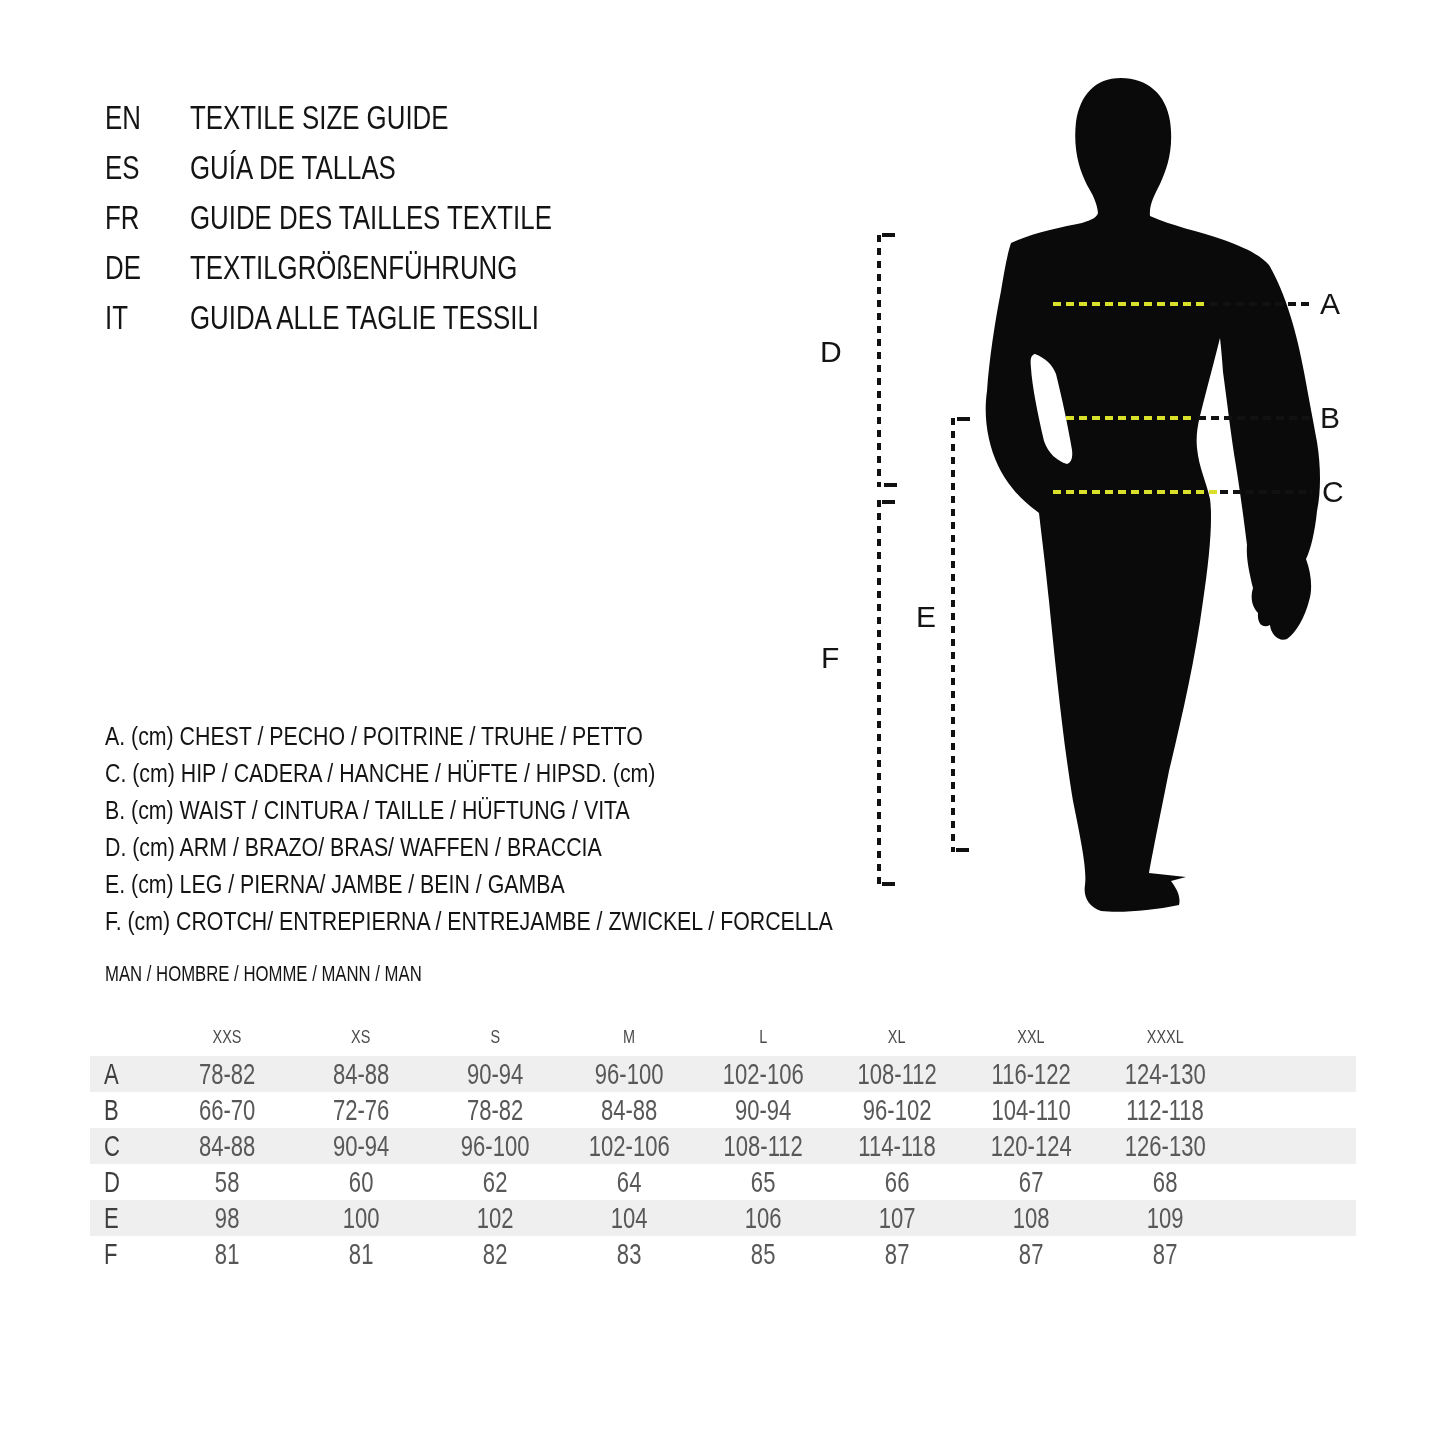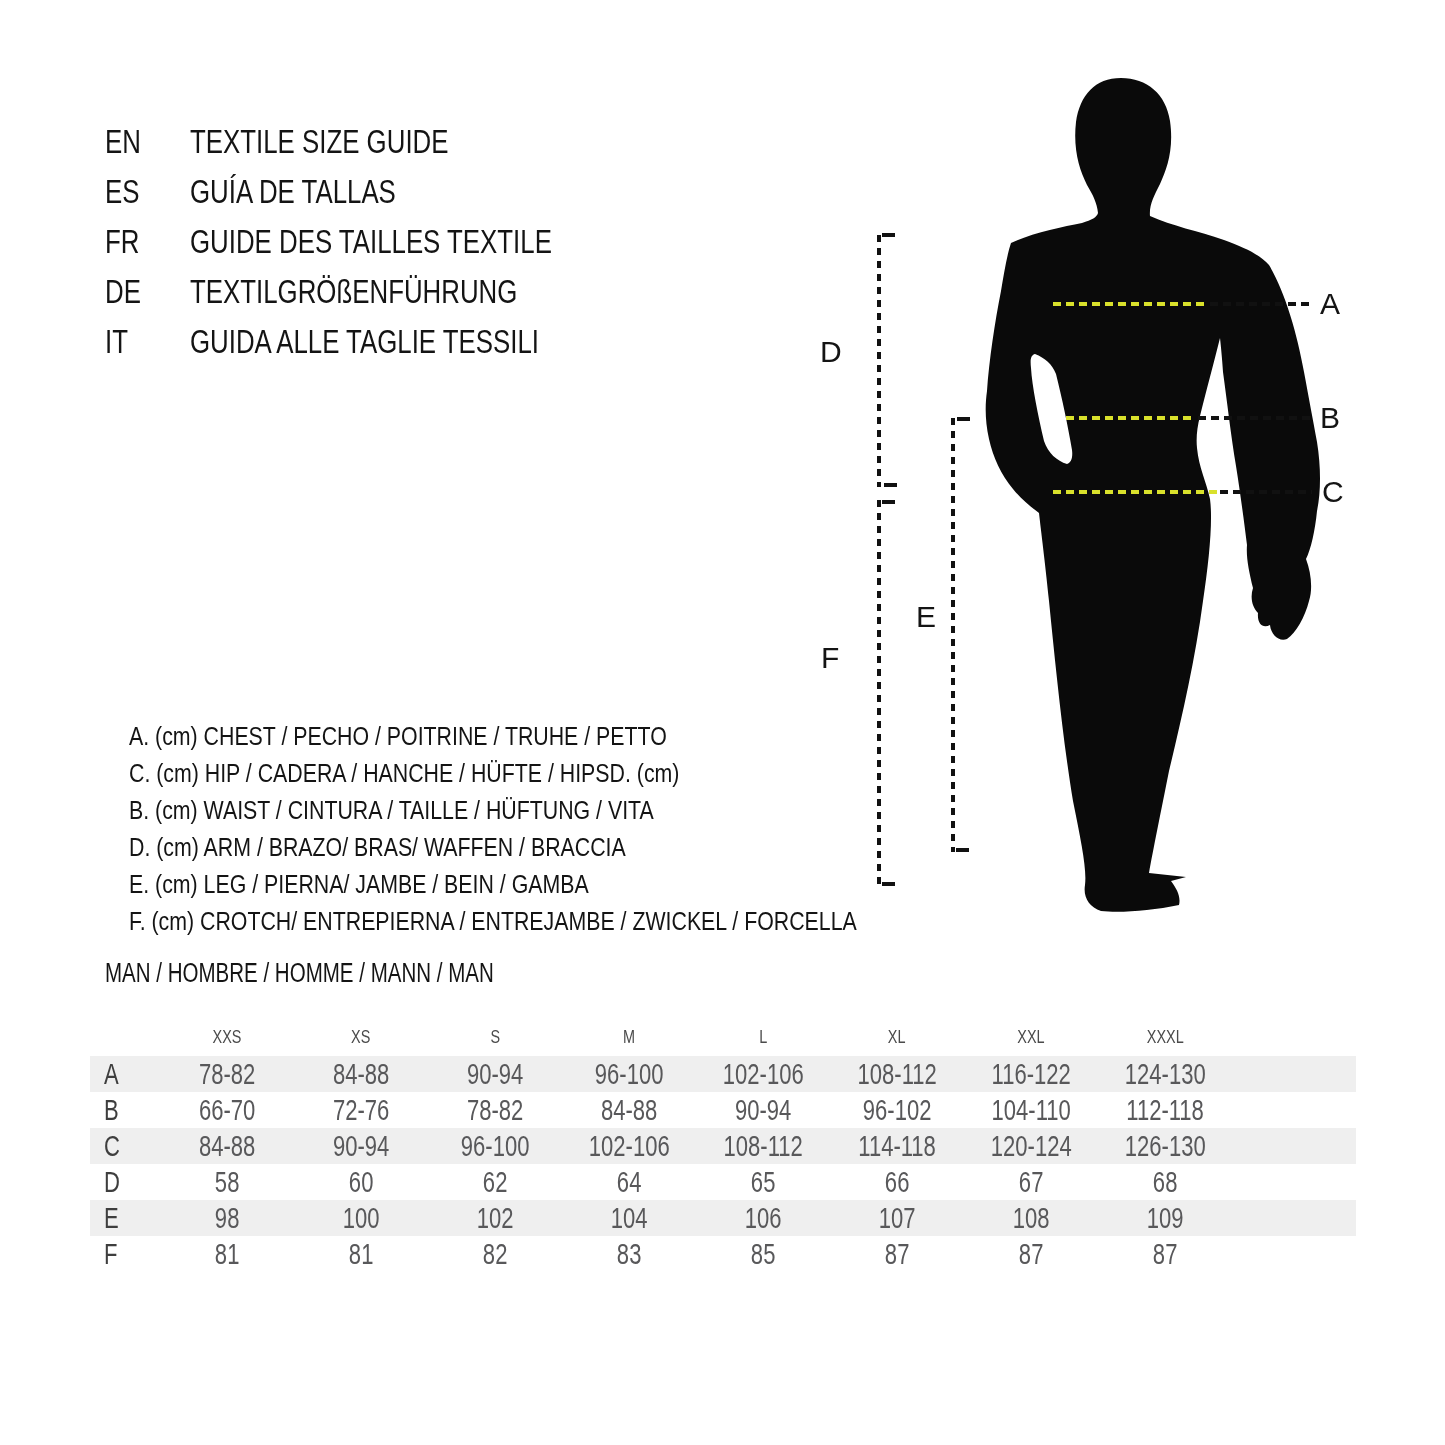--- a/index.html
+++ b/index.html
@@ -16,32 +16,32 @@
   html,body{margin:0;padding:0;background:#ffffff;}
   body{
     width:1445px;height:1445px;position:relative;overflow:hidden;
     font-family:"Liberation Sans", sans-serif;color:var(--ink);
   }
   .cx{display:inline-block;transform:scaleX(0.76);transform-origin:0 50%;white-space:nowrap;}
   .cxc{display:inline-block;transform:scaleX(0.76);transform-origin:50% 50%;white-space:nowrap;}
   .cxl8{display:inline-block;transform:scaleX(0.82);transform-origin:0 50%;white-space:nowrap;}
 
   
-  .lang-block{position:absolute;left:105px;top:92px;margin-top:24px;}
+  .lang-block{position:absolute;left:105px;top:92px;}
   .lang-row{height:50px;line-height:50px;font-size:34px;}
   .lang-code{position:absolute;left:0;}
   .lang-title{position:absolute;left:85px;}
   .lang-row{position:relative;width:700px;}
 
   
   .legend-block{position:absolute;left:105px;top:718px;}
-  .legend-row{height:37px;line-height:37px;font-size:26px;margin-left:24px;}
-
-  
-  .gender-line{position:absolute;left:105px;top:958px;font-size:27px;line-height:31px;}
+  .legend-row{height:37px;line-height:37px;font-size:26px;}
+
+  
+  .gender-line{position:absolute;left:105px;top:958px;font-size:22px;line-height:31px;}
 
   
   .figure{position:absolute;left:0;top:0;width:1445px;height:1445px;pointer-events:none;}
   .silhouette{position:absolute;left:975px;top:70px;}
   .hline{position:absolute;height:4px;}
   .hline.yellow{background:repeating-linear-gradient(to right,var(--yellow) 0 8px,transparent 8px 13px);}
   .hline.black{background:repeating-linear-gradient(to right,var(--line) 0 8px,transparent 8px 13px);}
   .vline{position:absolute;width:4px;background:repeating-linear-gradient(to bottom,var(--line) 0 7px,transparent 7px 13px);}
   .tick{position:absolute;width:13px;height:4px;background:var(--line);}
   .marker{position:absolute;font-size:30px;line-height:30px;color:var(--ink);}

